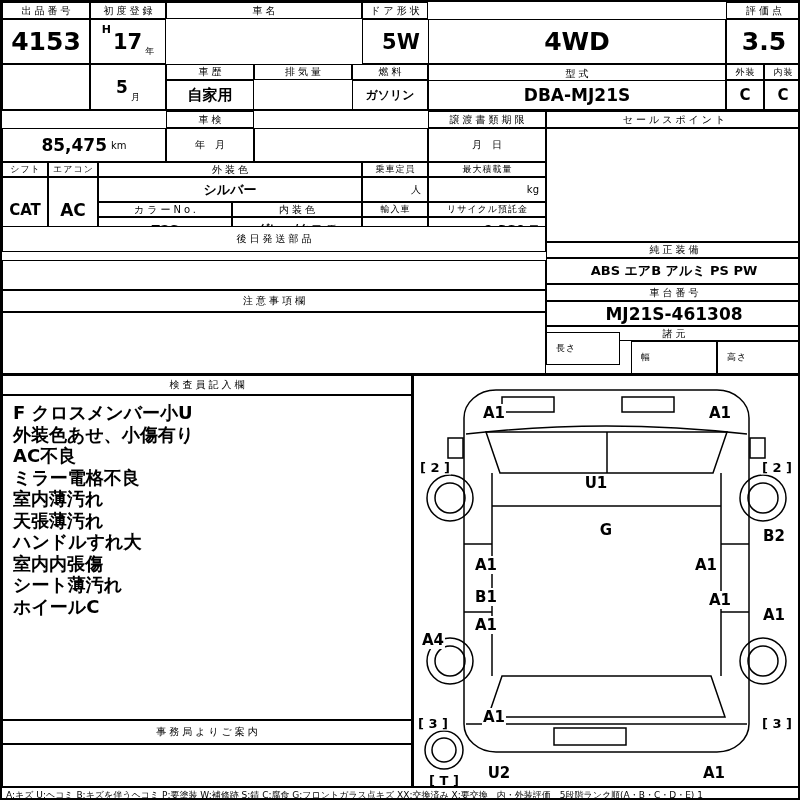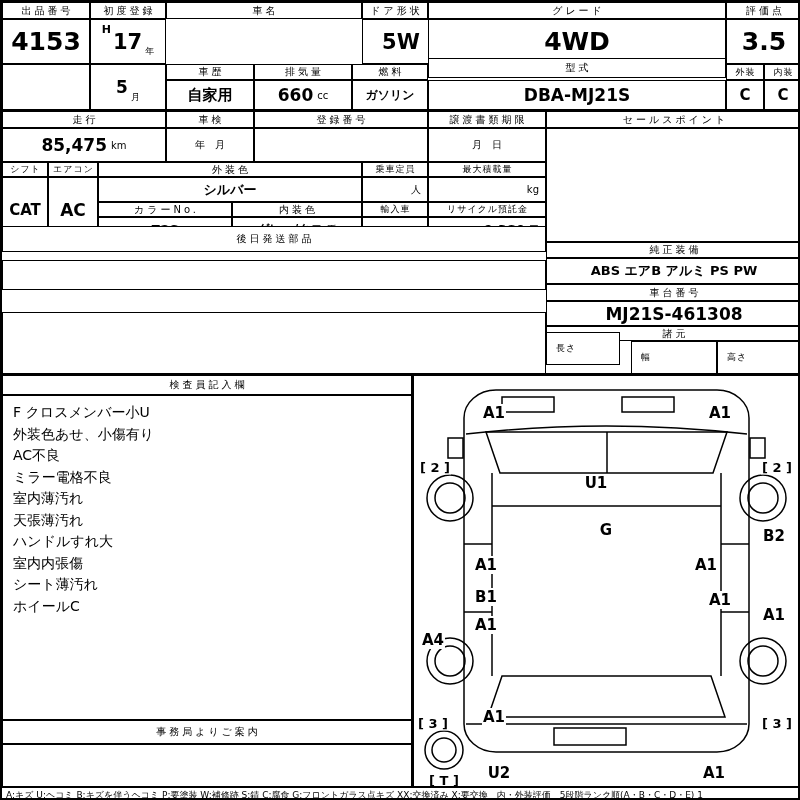--- a/index.html
+++ b/index.html
@@ -16,21 +16,21 @@
   .v14 { font-size:13px; font-weight:bold; }
   .v12 { font-size:12px; font-weight:bold; }
   .unit { font-size:10px; font-weight:normal; margin-left:4px; }
   .tiny { font-size:10px; }
   .right { justify-content:flex-end; padding-right:6px; }
   .left { justify-content:flex-start; padding-left:8px; }
   .era { font-size:11px; font-weight:bold; align-self:flex-start; margin:3px 2px 0 0; }
   .suffix-bottom { font-size:9px; align-self:flex-end; margin:0 0 5px 3px; }
   .thick { position:absolute; background:#000; }
   #notes-area { position:absolute; left:0; top:393px; width:410px; height:325px; border:1px solid #000; background:#fff; padding:6px 10px; }
-  .note-line { font-size:14px; font-weight:normal; line-height:21.5px; white-space:nowrap; }
+  .note-line { font-size:18px; font-weight:bold; line-height:21.5px; white-space:nowrap; }
   #diagram { position:absolute; left:410px; top:373px; width:390px; height:413px; border:1px solid #000; border-left:2px solid #000; background:#fff; }
   #marker-layer { position:absolute; left:0; top:0; width:100%; height:100%;padding-left:32px; }
   .marker { position:absolute; transform:translate(-50%,-50%); font-weight:bold; font-size:15px; white-space:nowrap; background:#fff; padding:0 1px; }
   .marker-bracket { font-size:13px; font-weight:bold; }
   #legend { position:absolute; left:0; top:786px; width:800px; height:14px; display:flex; align-items:center; padding-left:4px; font-size:9px; white-space:nowrap; background:#fff; }
 </style>
 </head>
 <body>
 
 <div id="sheet">
@@ -48,58 +48,51 @@
   <div class="cell" style="left:88px;top:62px;width:76px;height:46px">
     <span class="v18">5</span>
     <span class="suffix-bottom">月</span>
   </div>
 
   <div class="cell hdr" style="left:164px;top:0;width:196px;height:17px">車名</div>
 
   <div class="cell hdr" style="left:360px;top:0;width:66px;height:17px">ドア形状</div>
   <div class="cell v22" style="left:360px;top:17px;width:78px;height:45px">5W</div>
 
-  <div class="cell hdr" style="left:426px;top:0;width:298px;height:17px">グレード</div>
   <div class="cell v26" style="left:426px;top:17px;width:298px;height:45px">4WD</div>
 
   <div class="cell hdr" style="left:724px;top:0;width:76px;height:17px">評価点</div>
   <div class="cell v26" style="left:724px;top:17px;width:76px;height:45px">3.5</div>
 
   <div class="cell hdr" style="left:164px;top:62px;width:88px;height:16px">車歴</div>
   <div class="cell v16" style="left:164px;top:78px;width:88px;height:30px">自家用</div>
 
   <div class="cell hdr" style="left:252px;top:62px;width:98px;height:16px">排気量</div>
-  <div class="cell" style="left:252px;top:78px;width:98px;height:30px">
-    <span class="v18">660</span>
-    <span class="unit">cc</span>
-  </div>
 
   <div class="cell hdr" style="left:350px;top:62px;width:76px;height:16px">燃料</div>
   <div class="cell v12" style="left:350px;top:78px;width:76px;height:30px">ガソリン</div>
 
-  <div class="cell hdr" style="left:426px;top:56px;width:298px;height:20px">型式</div>
+  <div class="cell hdr" style="left:426px;top:62px;width:298px;height:20px">型式</div>
   <div class="cell v18" style="left:426px;top:78px;width:298px;height:30px">DBA-MJ21S</div>
 
   <div class="cell hdr-sm" style="left:724px;top:62px;width:38px;height:16px">外装</div>
   <div class="cell hdr-sm" style="left:762px;top:62px;width:38px;height:16px">内装</div>
   <div class="cell v16" style="left:724px;top:78px;width:38px;height:30px">C</div>
   <div class="cell v16" style="left:762px;top:78px;width:38px;height:30px">C</div>
 
   <div class="thick" style="left:0;top:107px;width:800px;height:2px"></div>
 
-  <div class="cell hdr" style="left:0;top:109px;width:164px;height:17px">走行</div>
   <div class="cell" style="left:0;top:126px;width:164px;height:34px">
     <span class="v18">85,475</span>
     <span class="unit">km</span>
   </div>
 
   <div class="cell hdr" style="left:164px;top:109px;width:88px;height:17px">車検</div>
   <div class="cell tiny" style="left:164px;top:126px;width:88px;height:34px">年　月</div>
 
-  <div class="cell hdr" style="left:252px;top:109px;width:174px;height:17px">登録番号</div>
   <div class="cell" style="left:252px;top:126px;width:174px;height:34px"></div>
 
   <div class="cell hdr" style="left:426px;top:109px;width:118px;height:17px">譲渡書類期限</div>
   <div class="cell tiny" style="left:426px;top:126px;width:118px;height:34px">月　日</div>
 
   <div class="cell hdr" style="left:544px;top:109px;width:256px;height:17px">セールスポイント</div>
   <div class="cell" style="left:544px;top:126px;width:256px;height:114px"></div>
 
   <div class="cell hdr-sm" style="left:0;top:160px;width:46px;height:15px">シフト</div>
   <div class="cell v16" style="left:0;top:175px;width:46px;height:65px">CAT</div>
@@ -129,20 +122,21 @@
   <div class="cell" style="left:360px;top:215px;width:66px;height:25px"></div>
 
   <div class="cell hdr-sm" style="left:426px;top:200px;width:118px;height:15px">リサイクル預託金</div>
   <div class="cell right" style="left:426px;top:215px;width:118px;height:25px">
     <span class="v14">9,380</span>
     <span class="unit">円</span>
   </div>
 
   <div class="cell hdr" style="left:0;top:224px;width:544px;height:26px">後日発送部品</div>
   <div class="cell" style="left:0;top:258px;width:544px;height:30px"></div>
+  <div class="cell hdr" style="left:0;top:288px;width:544px;height:22px">注意事項欄</div>
   <div class="cell" style="left:0;top:310px;width:544px;height:62px"></div>
 
   <div class="cell hdr" style="left:544px;top:240px;width:256px;height:16px">純正装備</div>
   <div class="cell v14" style="left:544px;top:256px;width:256px;height:26px">ABS エアB アルミ PS PW</div>
 
   <div class="cell hdr" style="left:544px;top:282px;width:256px;height:17px">車台番号</div>
   <div class="cell v18" style="left:544px;top:299px;width:256px;height:25px">MJ21S-461308</div>
 
   <div class="cell hdr" style="left:544px;top:324px;width:256px;height:15px">諸元</div>
   <div class="cell hdr-sm left" style="left:544px;top:330px;width:74px;height:33px">長さ</div>

